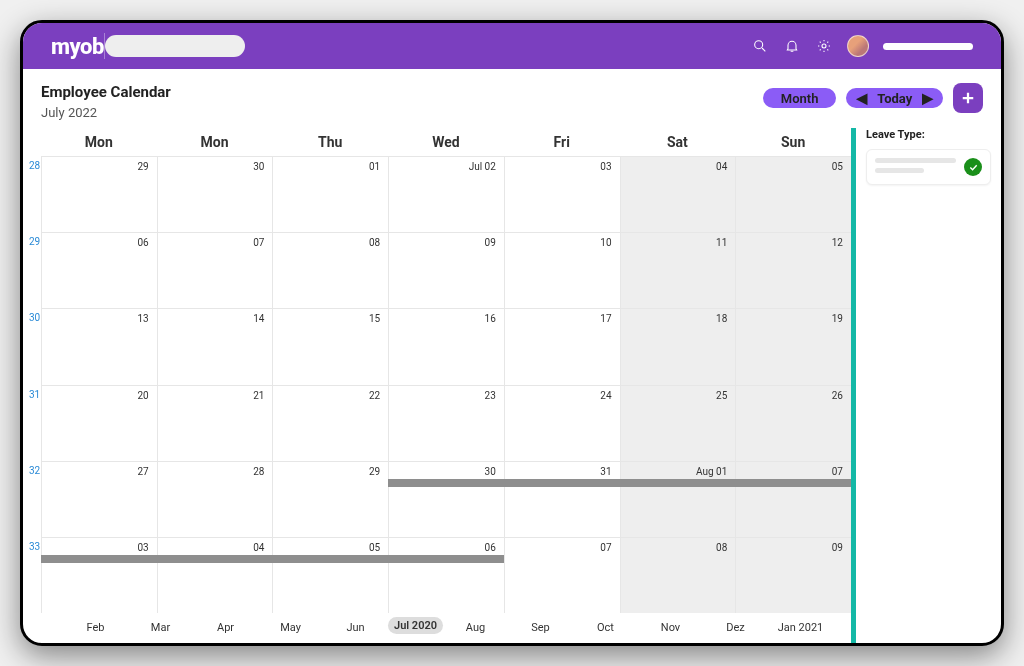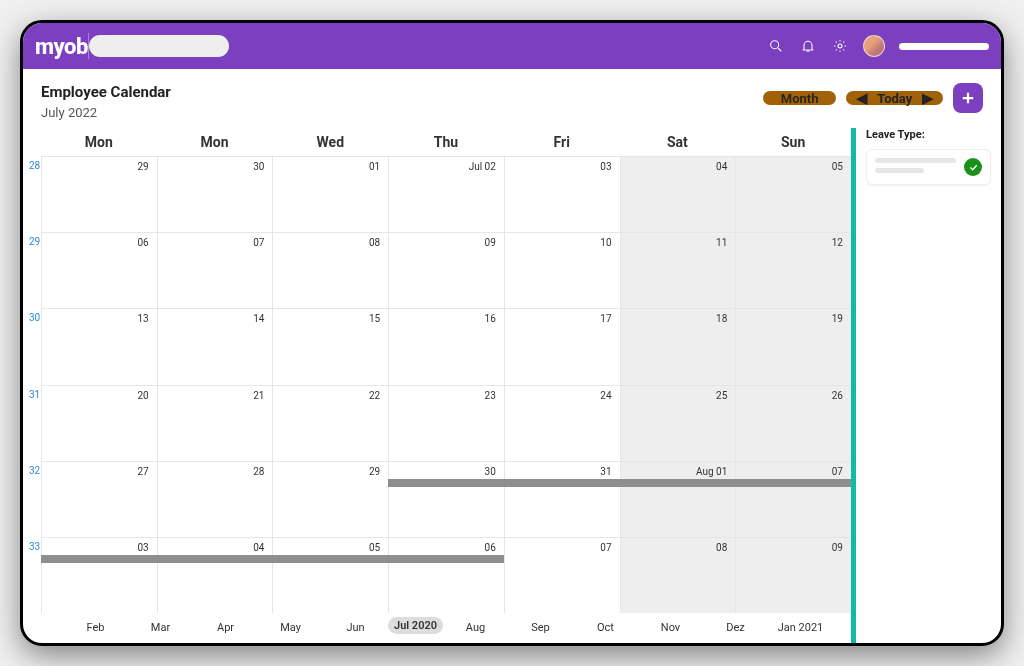--- a/index.html
+++ b/index.html
@@ -1,37 +1,37 @@
 <!DOCTYPE html>
 <html><head>
 <meta charset="utf-8">
 <style>
   * { box-sizing: border-box; margin: 0; padding: 0; font-family: -apple-system, BlinkMacSystemFont, "Segoe UI", Roboto, Helvetica, Arial, sans-serif; }
   body { background: #f0f0f0; display: flex; align-items: center; justify-content: center; min-height: 100vh; padding: 20px; }
   .device-frame { width: 984px; height: 626px; background: #fff; border: 3px solid #000; border-radius: 22px; box-shadow: 0 10px 30px rgba(0,0,0,0.45); overflow: hidden; display: flex; flex-direction: column; }
 
   
-  .topbar { background: #7b3fbf; height: 46px; display: flex; align-items: center; padding: 0 12px; gap: 0; }
+  .topbar { background: #7b3fbf; height: 46px; display: flex; align-items: center; padding: 0 28px; gap: 0; }
   .logo { color: #fff; font-weight: 800; font-size: 22px; letter-spacing: -0.5px; }
   .divider-v { width: 1px; height: 26px; background: rgba(255,255,255,0.35); }
   .search-pill { background: #eee; height: 22px; width: 140px; border-radius: 11px; }
   .topbar-spacer { flex: 1; }
   .topbar-icons { display: flex; align-items: center; gap: 14px; }
   .topbar-icon { color: #fff; display: flex; align-items: center; justify-content: center; width: 18px; height: 18px; cursor: pointer; }
   .topbar-icon svg { width: 16px; height: 16px; stroke: #fff; fill: none; stroke-width: 1.6; }
   .avatar { width: 22px; height: 22px; border-radius: 50%; background: linear-gradient(135deg,#e7a07a 40%, #b77 70%); border: 1px solid rgba(255,255,255,0.6); }
   .topbar-placeholder { background: #fff; height: 7px; width: 90px; border-radius: 4px; }
 
   
   .subheader { display: flex; align-items: flex-start; padding: 14px 18px 8px 18px; gap: 10px; }
   .subheader-left { flex: 1; }
   .page-title { font-size: 15px; font-weight: 700; color: #222; }
   .page-subtitle { font-size: 13px; color: #555; margin-top: 4px; }
   .subheader-right { display: flex; align-items: center; gap: 10px; }
-  .pill { background: #a16207; border-radius: 16px; height: 14px; display: flex; align-items: center; font-size: 13px; color: #222; cursor: pointer; }
+  .pill { background: #8b5cf6; border-radius: 16px; height: 20px; display: flex; align-items: center; font-size: 13px; color: #222; cursor: pointer; }
   .pill.month { padding: 0 18px; font-weight: 600; }
   .pill.today { padding: 0 10px; gap: 10px; font-weight: 700; }
   .pill .arrow { font-size: 14px; }
   .add-btn { width: 30px; height: 30px; border-radius: 8px; background: #7b3fbf; color: #fff; display: flex; align-items: center; justify-content: center; cursor: pointer; }
   .add-btn svg { width: 18px; height: 18px; stroke: #fff; stroke-width: 3; }
 
   
   .body { flex: 1; display: flex; overflow: hidden; }
   .calendar-area { flex: 1; display: flex; flex-direction: column; padding: 0 0 0 0; }
   .calendar-grid-wrap { flex: 1; position: relative; padding: 0 0 0 0; }
@@ -122,22 +122,22 @@
       </div>
     </div>
   </div>
 
   <div class="body">
     <div class="calendar-area">
       <div class="calendar-grid-wrap">
         <div class="dayhead-row" id="dayhead-row">
             <div class="dayhead">Mon</div>
             <div class="dayhead">Mon</div>
+            <div class="dayhead">Thu</div>
             <div class="dayhead">Wed</div>
-            <div class="dayhead">Thu</div>
             <div class="dayhead">Fri</div>
             <div class="dayhead">Sat</div>
             <div class="dayhead">Sun</div>
           </div>
         <div class="weeks" id="weeks">
             <div class="week-row">
               <div class="weeknum">28</div>
               <div class="cells">
                 <div class="cell">
                   <div class="daynum">29</div>

